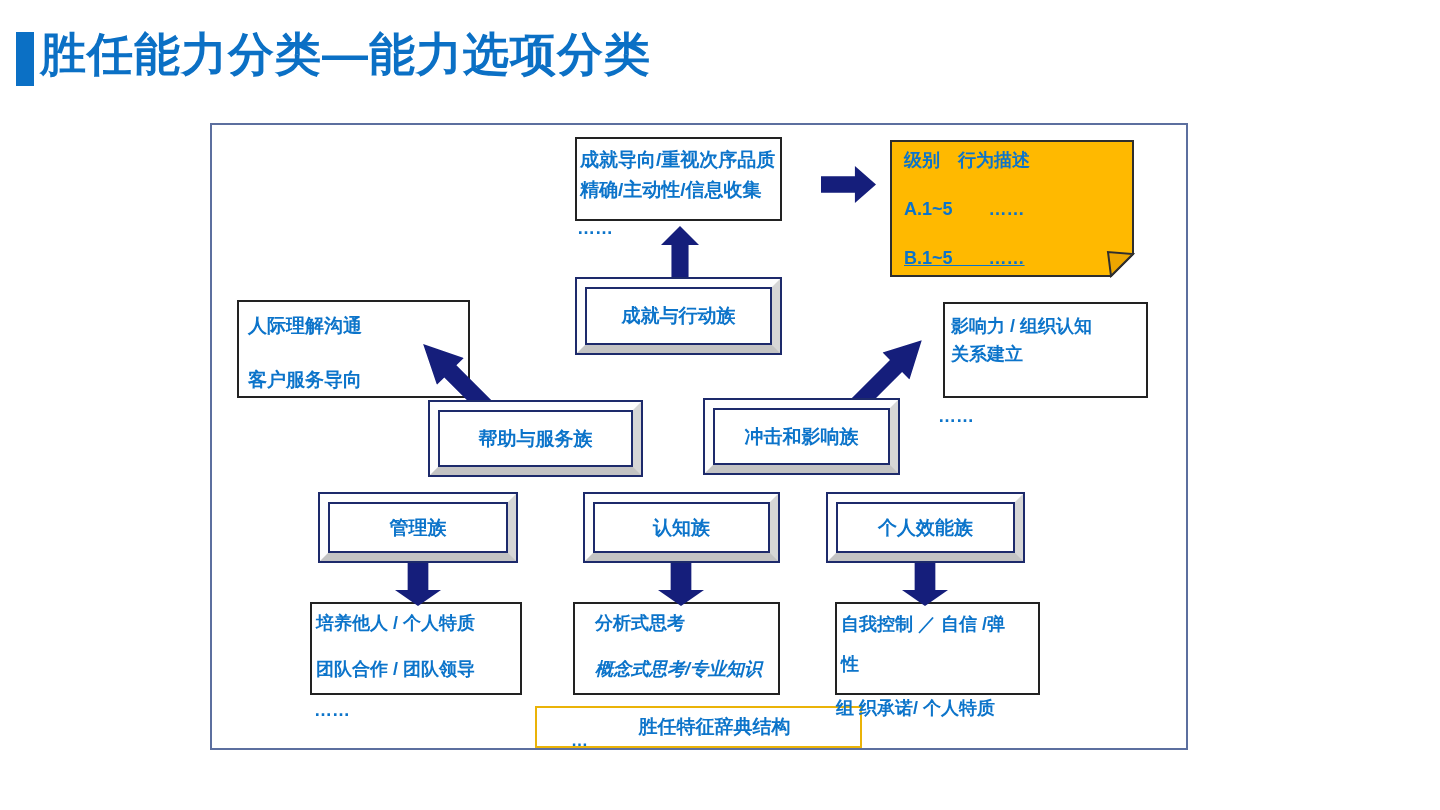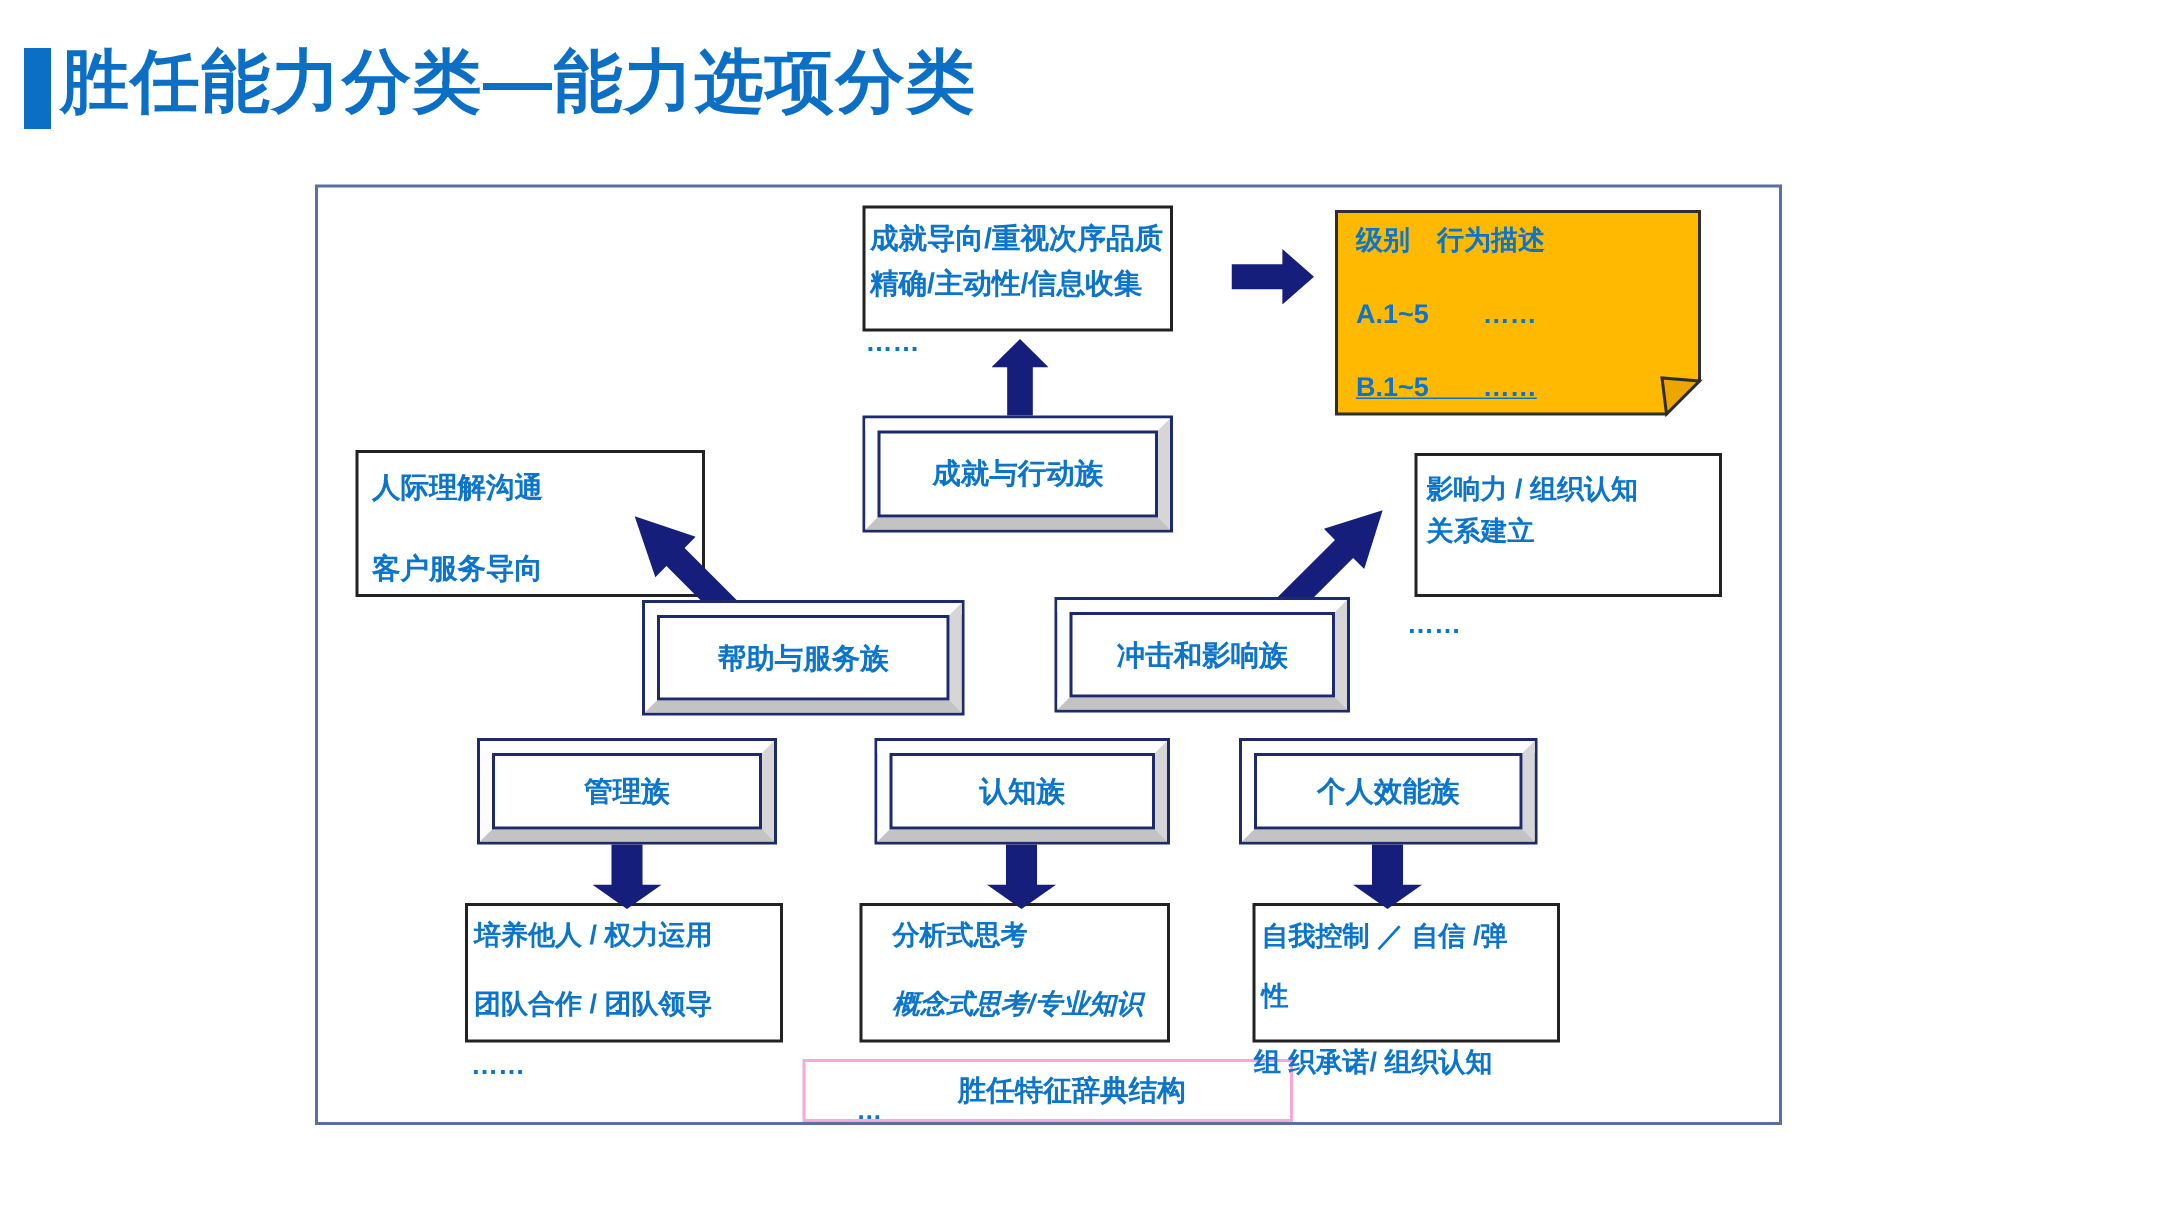--- a/index.html
+++ b/index.html
@@ -70,21 +70,21 @@
   .arrow polygon{fill:#151e7b;}
   #ar-up{left:661px;top:226px;width:38px;height:54px;}
   #ar-right{left:821px;top:166px;width:55px;height:37px;}
   #ar-upleft{left:443px;top:328px;width:38px;height:110px;transform:rotate(-45deg);}
   #ar-upright{left:866px;top:325px;width:38px;height:104px;transform:rotate(45deg);}
   #ar-down-1{left:395px;top:560px;width:46px;height:46px;}
   #ar-down-2{left:658px;top:560px;width:46px;height:46px;}
   #ar-down-3{left:902px;top:560px;width:46px;height:46px;}
 
   
-  #box-dict{left:535px;top:706px;width:327px;height:42px;border:2px solid #f9a8d4;background:#fff;
+  #box-dict{left:535px;top:706px;width:327px;height:42px;border:2px solid #eab308;background:#fff;
             display:flex;align-items:center;justify-content:center;font-size:19px;color:#0c74ca;
             box-sizing:border-box;z-index:3;padding-left:32px;}
   #dots-dict{left:571px;top:731px;font-size:17px;z-index:4;}
 </style>
 </head>
 <body>
 
 <div class="abs" id="title-bar"></div>
 <div class="abs" id="page-title">胜任能力分类—能力选项分类</div>
 
@@ -174,30 +174,30 @@
       <polygon points="20,60 0,39 11,39 11,0 29,0 29,39 40,39"></polygon>
     </svg>
 </div>
 <div class="arrow" id="ar-down-3">
   <svg viewBox="0 0 40 60" preserveAspectRatio="none">
       <polygon points="20,60 0,39 11,39 11,0 29,0 29,39 40,39"></polygon>
     </svg>
 </div>
 
 <div class="abs txtbox" id="box-manage-detail">
-  <div class="ln">培养他人 / 权力运用</div>
+  <div class="ln">培养他人 / 个人特质</div>
   <div class="ln ln2">团队合作 / 团队领导</div>
 </div>
 <div class="abs blue" id="dots-manage">……</div>
 
 <div class="abs txtbox" id="box-cog-detail">
   <div class="ln">分析式思考</div>
   <div class="ln ln2">概念式思考/专业知识</div>
 </div>
 
 <div class="abs txtbox" id="box-personal-detail">
   <div class="ln">自我控制 ／ 自信 /弹</div>
   <div class="ln ln2">性</div>
 </div>
-<div class="abs blue" id="personal-extra">组 织承诺/ 组织认知</div>
+<div class="abs blue" id="personal-extra">组 织承诺/ 个人特质</div>
 
 <div class="abs" id="box-dict">胜任特征辞典结构</div>
 <div class="abs blue" id="dots-dict">…</div>
 
 </body></html>

